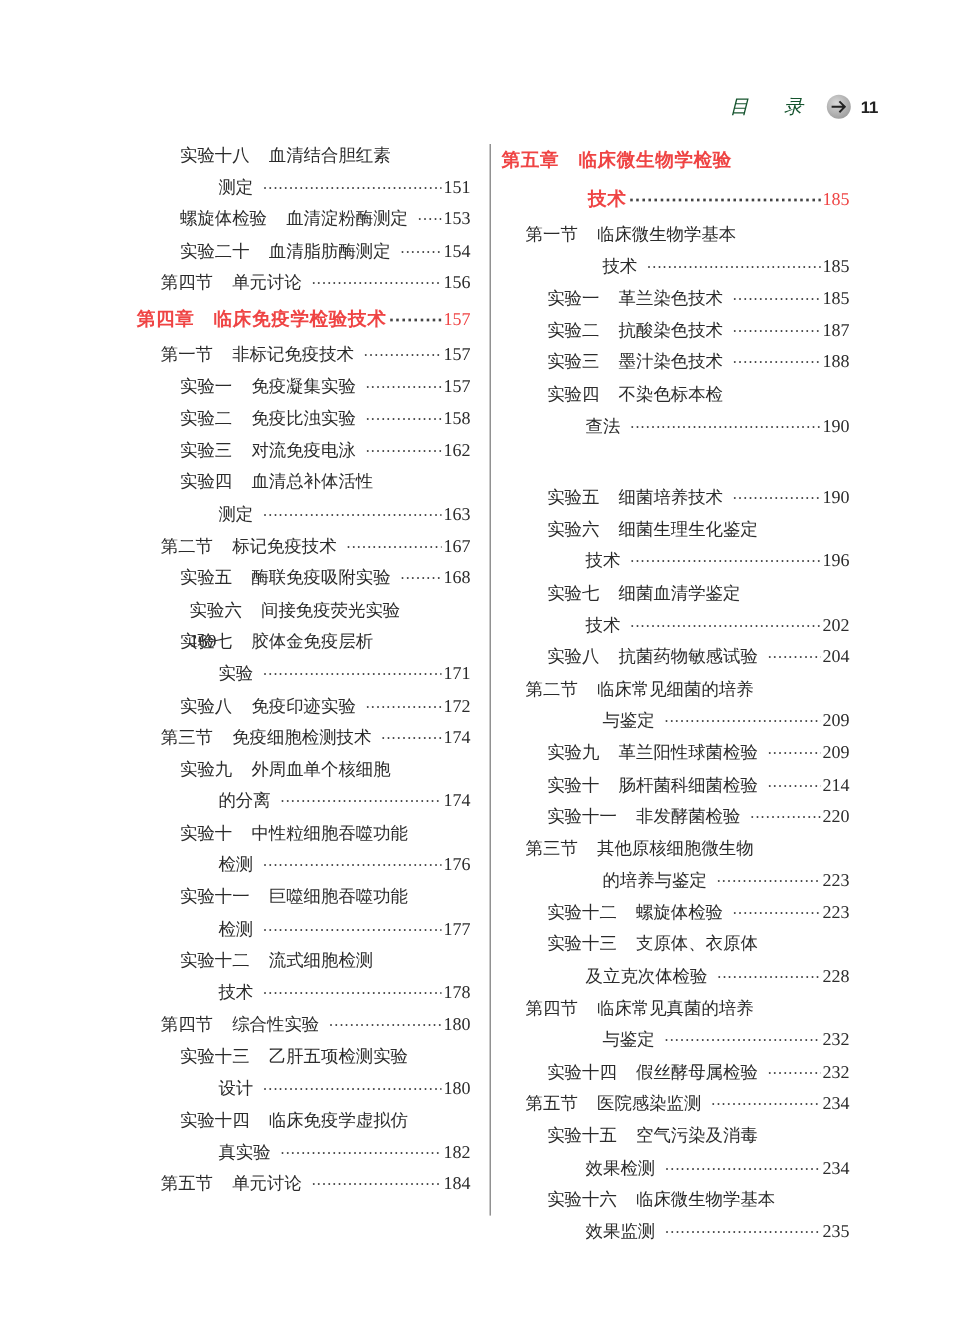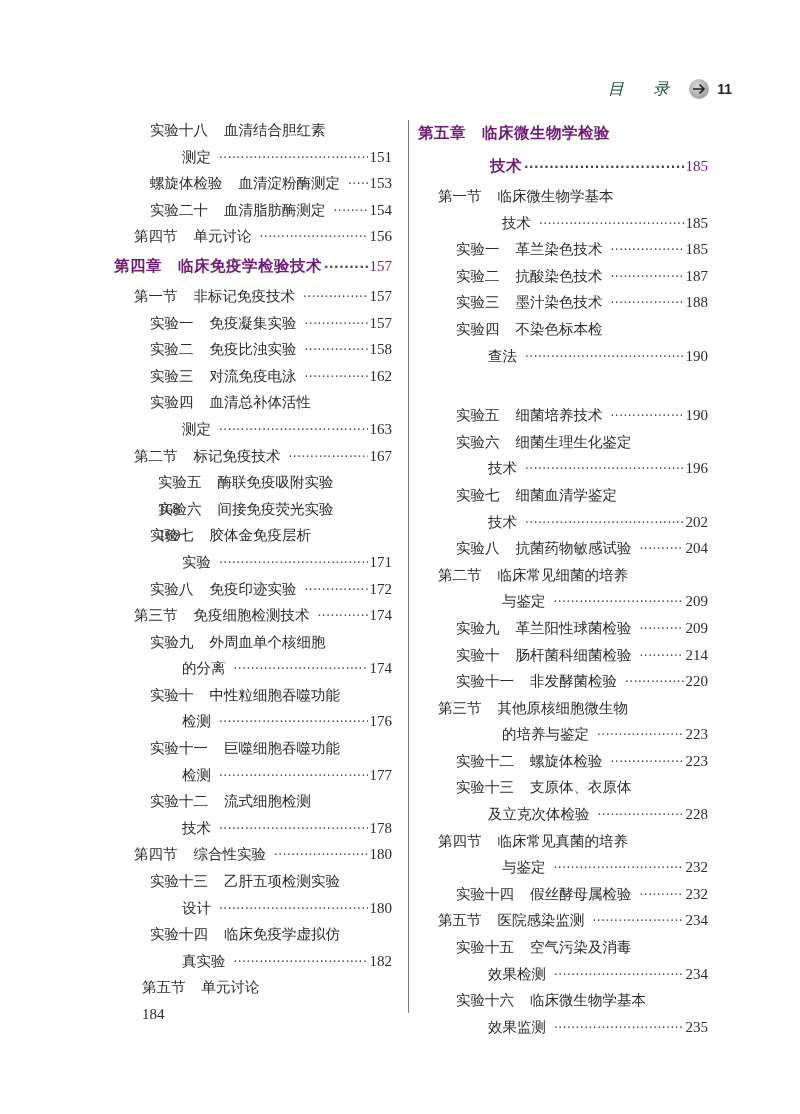--- a/index.html
+++ b/index.html
@@ -37,21 +37,21 @@
   }
   .row .txt { flex: 0 0 auto; }
   .row .dots {
     flex: 1 1 auto; overflow: hidden; margin: 0 2px 0 8px; color: #444;
     letter-spacing: 0.5px; font-size: 12px;
   }
   .row .dots::before {
     content: "··································································································";
   }
   .row .pg { flex: 0 0 auto; font-family: "Liberation Serif", serif; font-size: 15px; }
-  .row.chapter { font-family: "DejaVu Sans", sans-serif; font-weight: bold; font-size: 15.5px; color: #701a75; height: 33px; line-height: 33px; }
+  .row.chapter { font-family: "DejaVu Sans", sans-serif; font-weight: bold; font-size: 15.5px; color: #ef4444; height: 33px; line-height: 33px; }
   .row.chapter .txt { letter-spacing: 0.5px; }
   .row.chapter .pg { font-weight: normal; }
   .row.chapter .dots { margin-left: 2px; }
   .gap { display: inline-block; width: 16px; }
 </style>
 </head>
 <body>
 
 <div class="header">
   <span class="title">目 录</span>
@@ -120,21 +120,21 @@
     <div class="row" style="padding-left: 82px;">
       <span class="txt"><span>测定</span></span>
       <span class="dots"></span>
       <span class="pg">163</span>
     </div>
     <div class="row" style="padding-left: 34px;">
       <span class="txt"><span>第二节</span><span class="gap"></span><span>标记免疫技术</span></span>
       <span class="dots"></span>
       <span class="pg">167</span>
     </div>
-    <div class="row" style="padding-left: 50px; flex-direction: column;">
+    <div class="row" style="padding-left: 50px;">
       <span class="txt"><span>实验五</span><span class="gap"></span><span>酶联免疫吸附实验</span></span>
       <span class="dots"></span>
       <span class="pg">168</span>
     </div>
     <div class="row" style="padding-left: 50px; flex-direction: column;">
       <span class="txt"><span>实验六</span><span class="gap"></span><span>间接免疫荧光实验</span></span>
       <span class="dots"></span>
       <span class="pg">169</span>
     </div>
     <div class="row" style="padding-left: 50px;">
@@ -201,21 +201,21 @@
       <span class="pg">180</span>
     </div>
     <div class="row" style="padding-left: 50px;">
       <span class="txt"><span>实验十四</span><span class="gap"></span><span>临床免疫学虚拟仿</span></span>
     </div>
     <div class="row" style="padding-left: 82px;">
       <span class="txt"><span>真实验</span></span>
       <span class="dots"></span>
       <span class="pg">182</span>
     </div>
-    <div class="row" style="padding-left: 34px; flex-direction: column;">
+    <div class="row" style="padding-left: 34px;">
       <span class="txt"><span>第五节</span><span class="gap"></span><span>单元讨论</span></span>
       <span class="dots"></span>
       <span class="pg">184</span>
     </div>
   </div>
 <div class="col right" id="right-col">
     <div class="row chapter" style="padding-left: 0px;">
       <span class="txt"><span>第五章</span><span class="gap"></span><span>临床微生物学检验</span></span>
     </div>
     <div class="row chapter" style="padding-left: 72px;">

